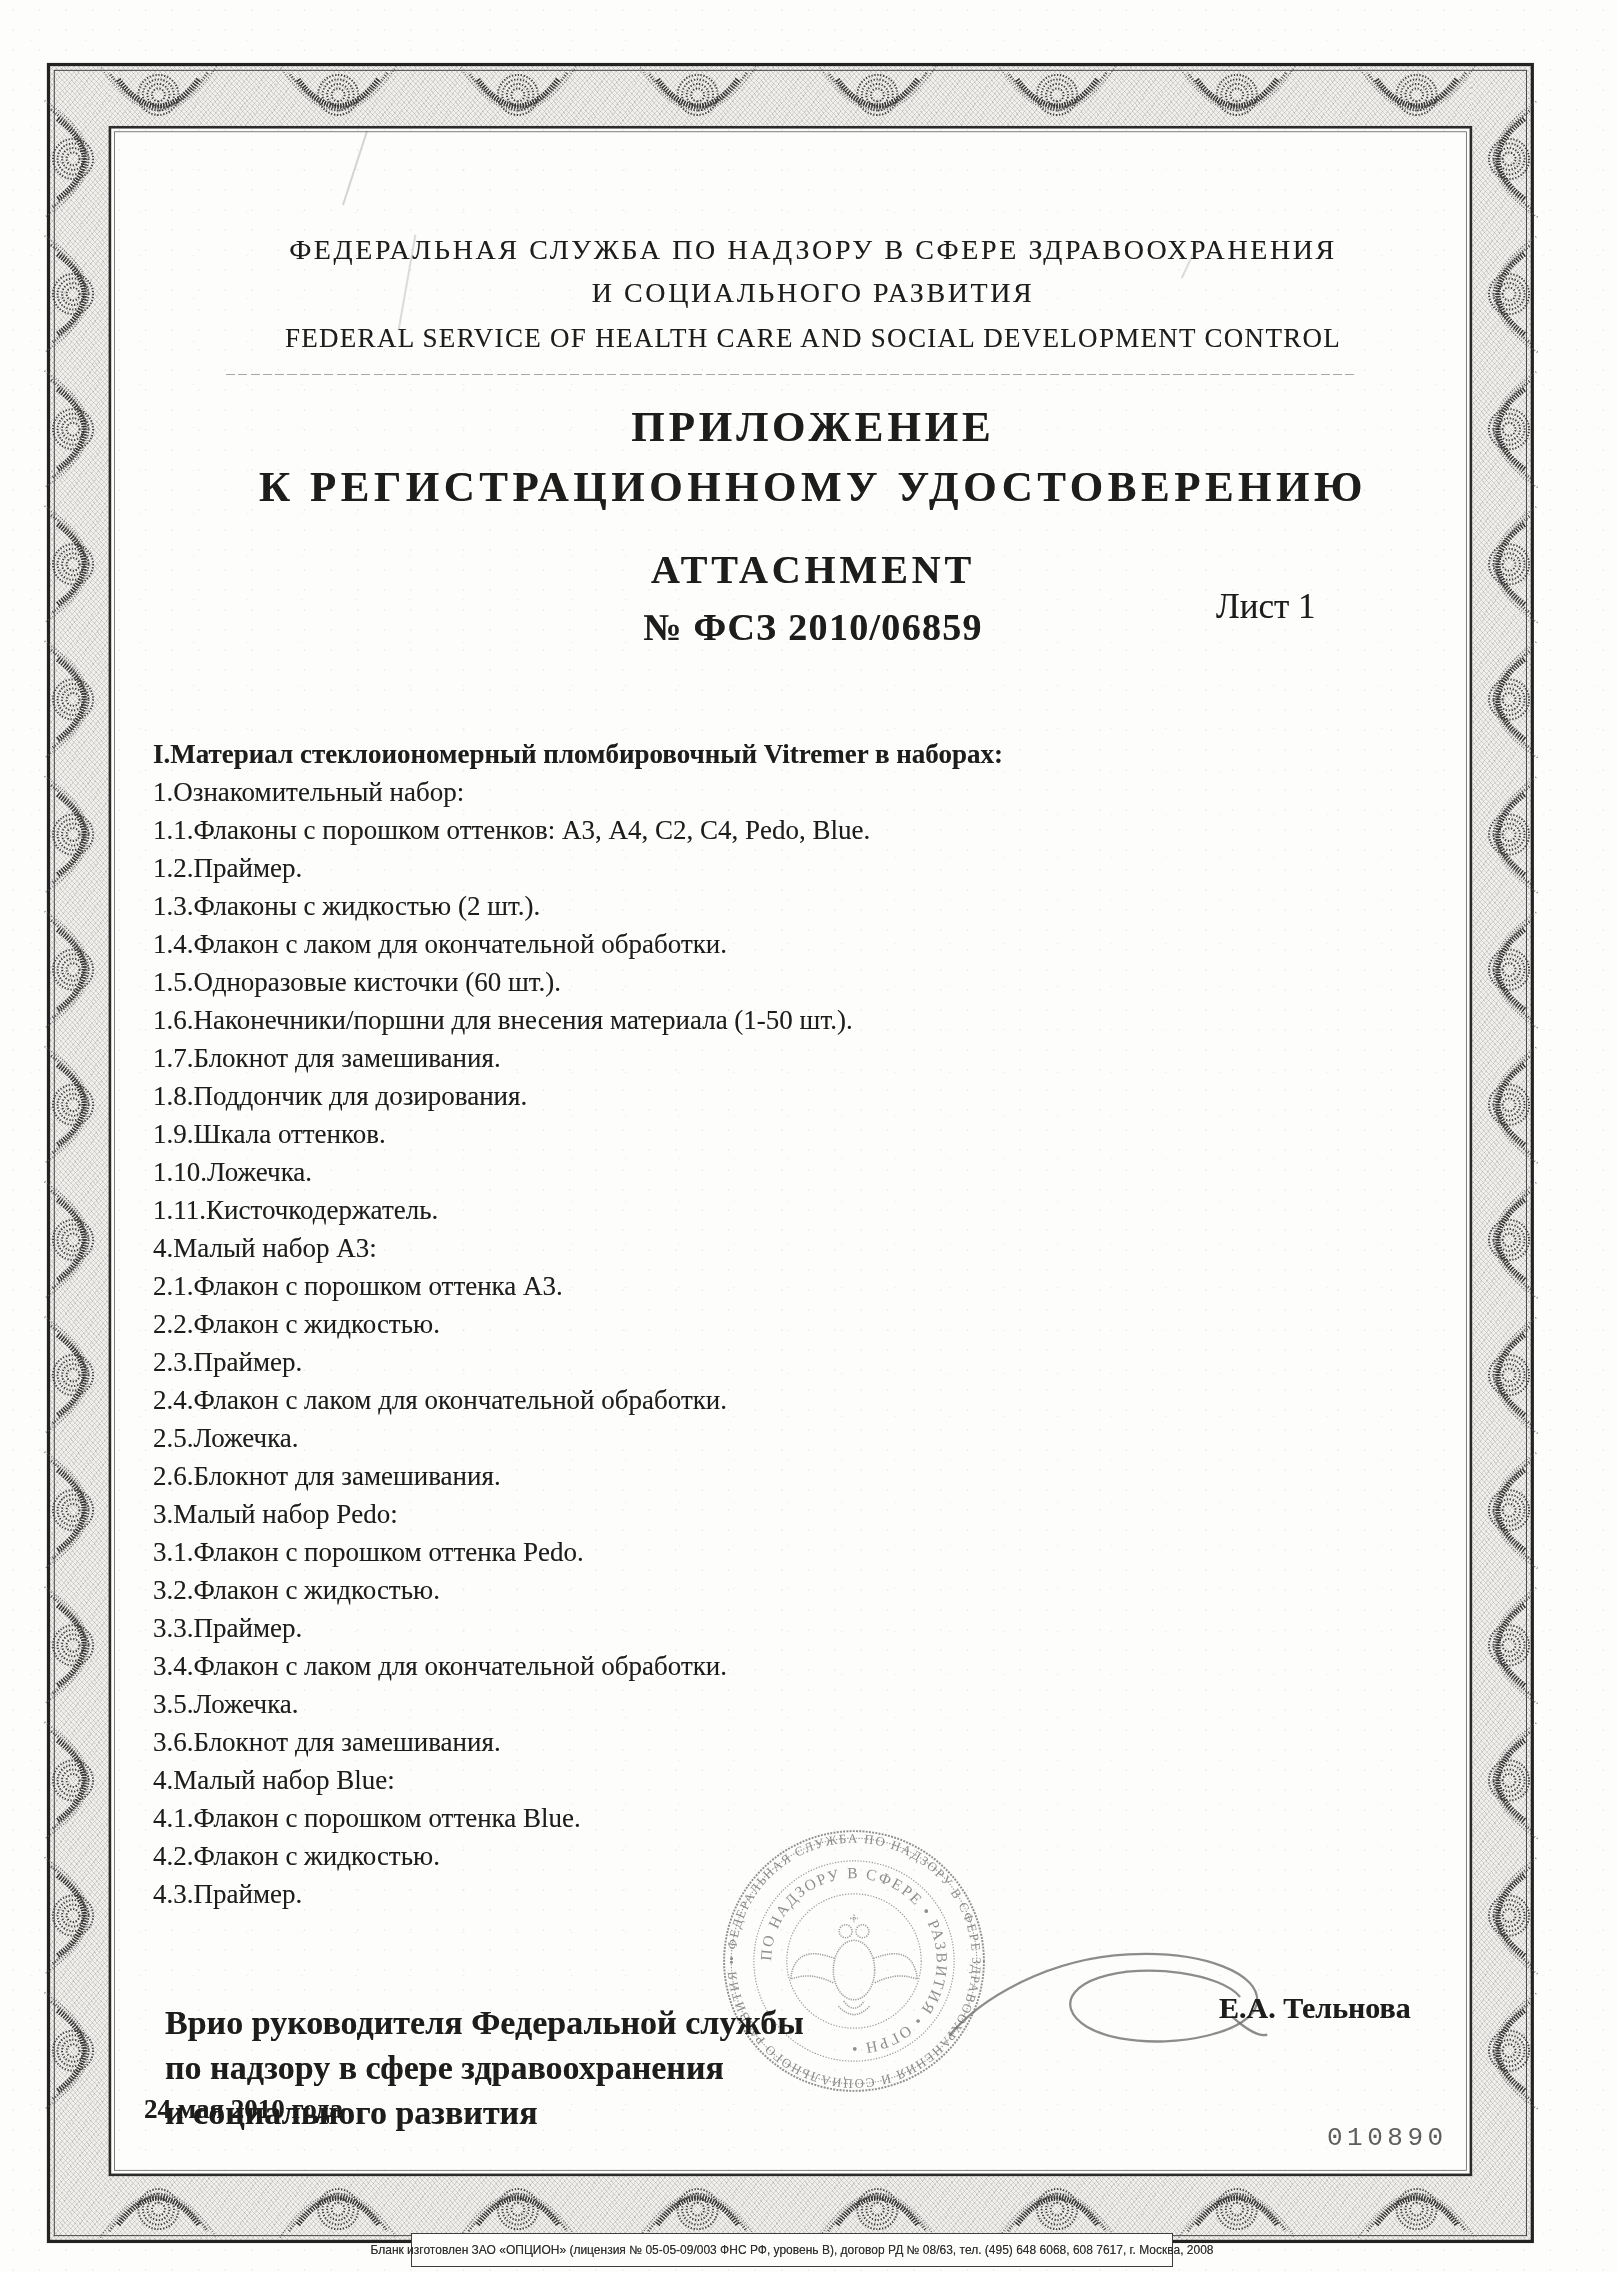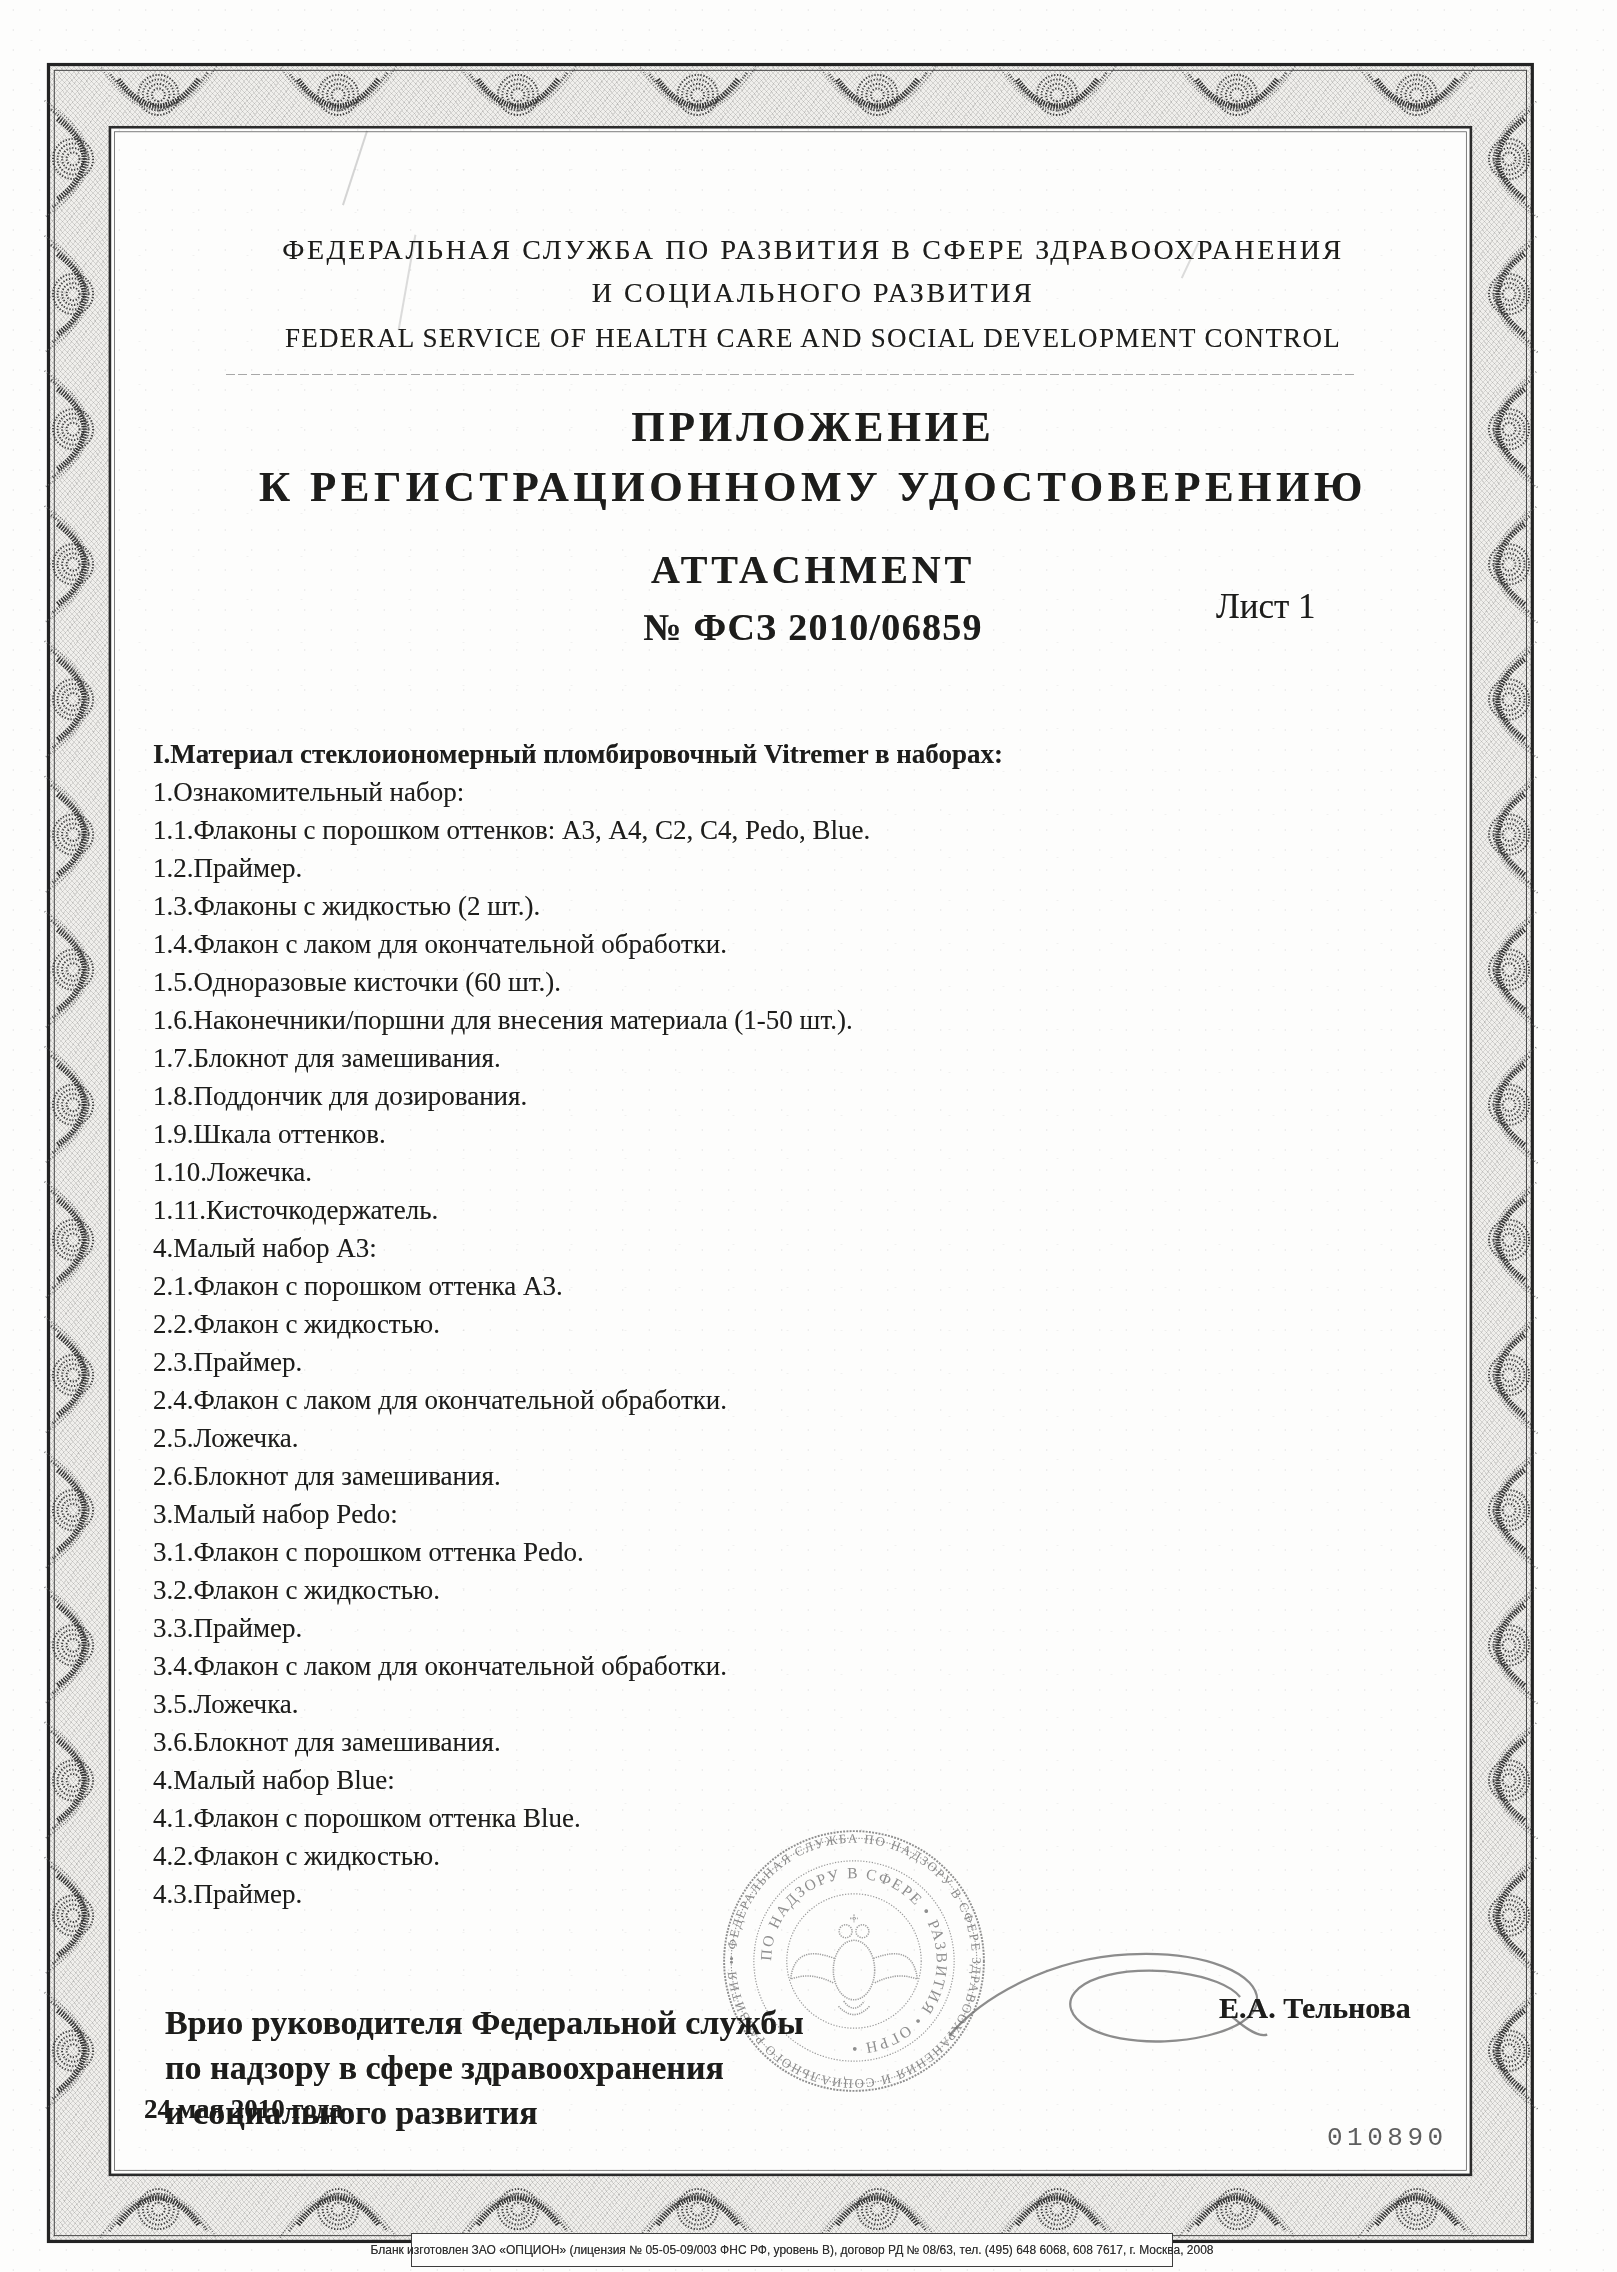--- a/index.html
+++ b/index.html
@@ -153,21 +153,21 @@
         <use href="#fan" transform="translate(1635,3416) rotate(-90)"></use>
         <use href="#fan" transform="translate(1913,3416) rotate(-90)"></use>
         <use href="#fan" transform="translate(2191,3416) rotate(-90)"></use>
       </g>
   </svg>
 
   <div class="mark m1"></div>
   <div class="mark m2"></div>
   <div class="mark m3"></div>
 
-  <div class="cblock hdr1">ФЕДЕРАЛЬНАЯ СЛУЖБА ПО РАЗВИТИЯ В СФЕРЕ ЗДРАВООХРАНЕНИЯ</div>
+  <div class="cblock hdr1">ФЕДЕРАЛЬНАЯ СЛУЖБА ПО НАДЗОРУ В СФЕРЕ ЗДРАВООХРАНЕНИЯ</div>
   <div class="cblock hdr2">И СОЦИАЛЬНОГО РАЗВИТИЯ</div>
   <div class="cblock hdr3">FEDERAL SERVICE OF HEALTH CARE AND SOCIAL DEVELOPMENT CONTROL</div>
   <div class="sep"></div>
 
   <div class="cblock ttl1">ПРИЛОЖЕНИЕ</div>
   <div class="cblock ttl3">ATTACHMENT</div>
   <div class="cblock ttl2">К РЕГИСТРАЦИОННОМУ УДОСТОВЕРЕНИЮ</div>
   <div class="cblock ttl4">№ ФСЗ 2010/06859</div>
   <div class="sheet">Лист 1</div>
 

